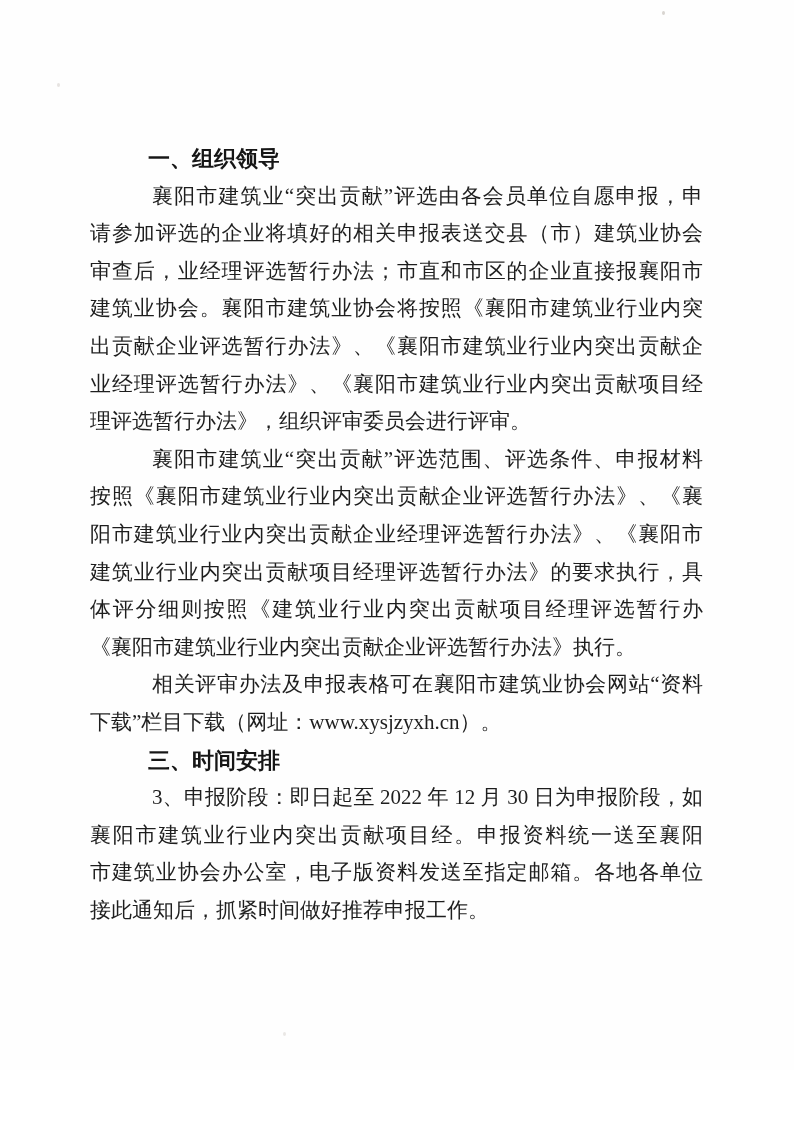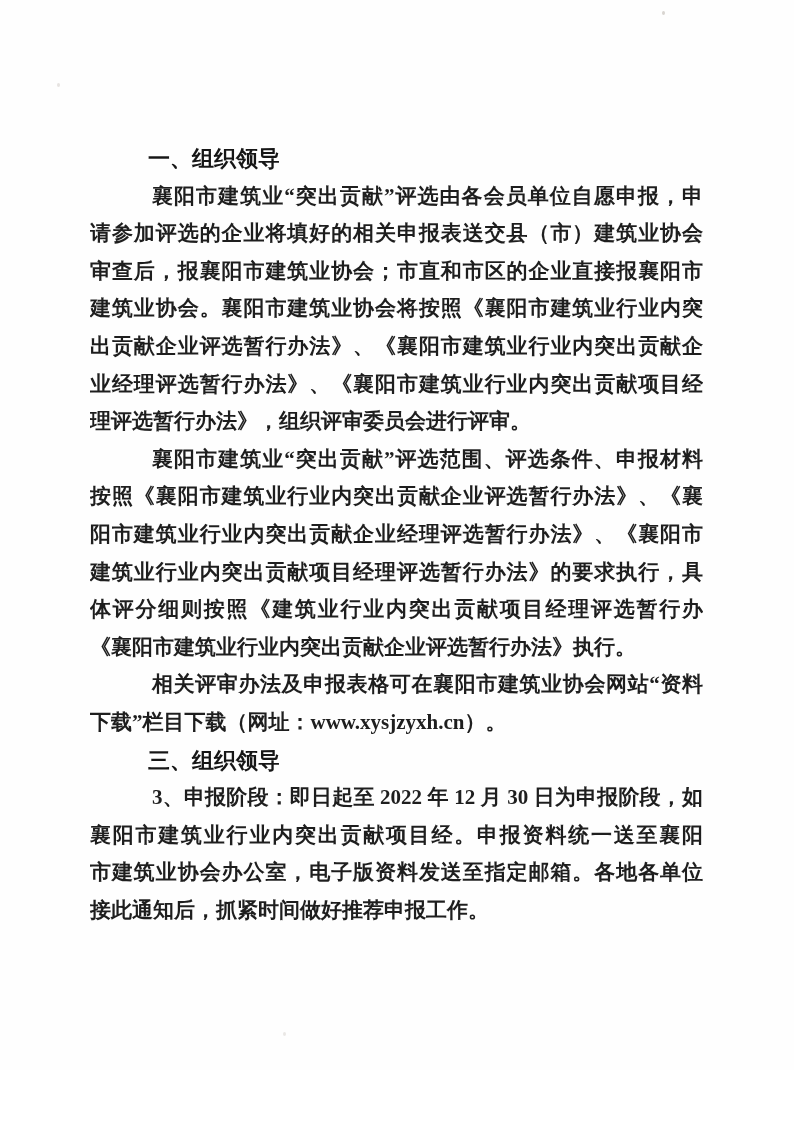--- a/index.html
+++ b/index.html
@@ -33,21 +33,20 @@
     color: #161616;
     white-space: nowrap;
     overflow: hidden;
   }
   .line {
     height: 37.6px;
     overflow: hidden;
     text-align: justify;
     text-align-last: justify;
     text-justify: inter-character;
-    font-weight: bold;
   }
   .line.indent {
     text-indent: 62px;
   }
   .line.para-end {
     text-align-last: left;
   }
   
   .speck {
     position: absolute;
@@ -70,21 +69,21 @@
   <span class="speck s2"></span>
   <span class="speck s3"></span>
 
   <div class="doc-body">
 
     <div class="heading">一、组织领导</div>
 
     <div>
       <div class="line indent">襄阳市建筑业“突出贡献”评选由各会员单位自愿申报，申</div>
       <div class="line">请参加评选的企业将填好的相关申报表送交县（市）建筑业协会</div>
-      <div class="line">审查后，报襄阳市建筑业协会；市直和市区的企业直接报襄阳市</div>
+      <div class="line">审查后，业经理评选暂行办法；市直和市区的企业直接报襄阳市</div>
       <div class="line">建筑业协会。襄阳市建筑业协会将按照《襄阳市建筑业行业内突</div>
       <div class="line">出贡献企业评选暂行办法》、《襄阳市建筑业行业内突出贡献企</div>
       <div class="line">业经理评选暂行办法》、《襄阳市建筑业行业内突出贡献项目经</div>
       <div class="line para-end">理评选暂行办法》，组织评审委员会进行评审。</div>
     </div>
 
 
     <div>
       <div class="line indent">襄阳市建筑业“突出贡献”评选范围、评选条件、申报材料</div>
       <div class="line">按照《襄阳市建筑业行业内突出贡献企业评选暂行办法》、《襄</div>
@@ -92,21 +91,21 @@
       <div class="line">建筑业行业内突出贡献项目经理评选暂行办法》的要求执行，具</div>
       <div class="line">体评分细则按照《建筑业行业内突出贡献项目经理评选暂行办法》、</div>
       <div class="line para-end">《襄阳市建筑业行业内突出贡献企业评选暂行办法》执行。</div>
     </div>
 
     <div>
       <div class="line indent">相关评审办法及申报表格可在襄阳市建筑业协会网站“资料</div>
       <div class="line para-end">下载”栏目下载（网址：www.xysjzyxh.cn）。</div>
     </div>
 
-    <div class="heading">三、组织领导</div>
+    <div class="heading">三、时间安排</div>
 
     <div>
       <div class="line indent">3、申报阶段：即日起至 2022 年 12 月 30 日为申报阶段，如</div>
       <div class="line">襄阳市建筑业行业内突出贡献项目经。申报资料统一送至襄阳</div>
       <div class="line">市建筑业协会办公室，电子版资料发送至指定邮箱。各地各单位</div>
       <div class="line para-end">接此通知后，抓紧时间做好推荐申报工作。</div>
     </div>
 
   </div>
 </div>

